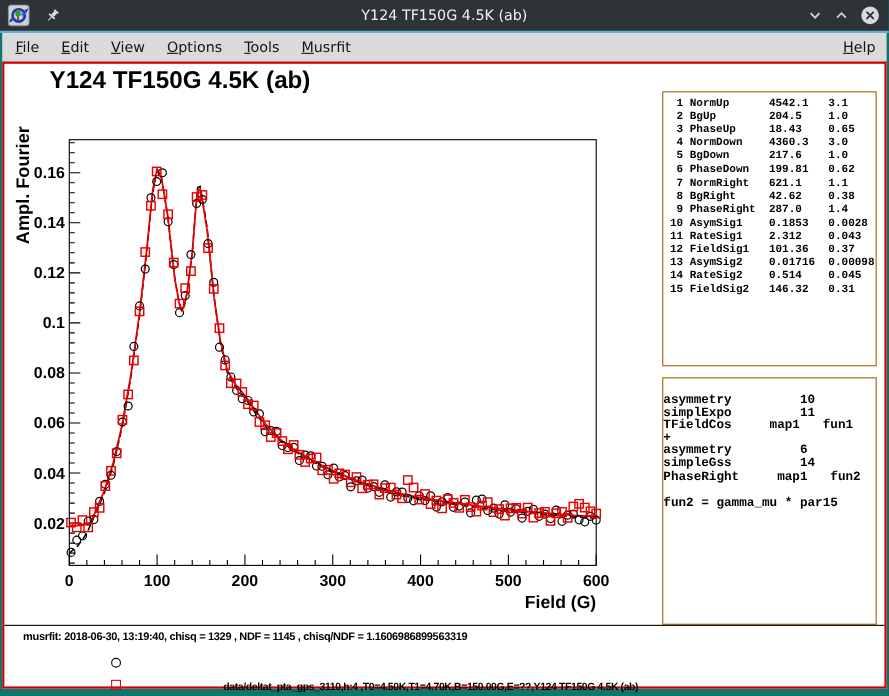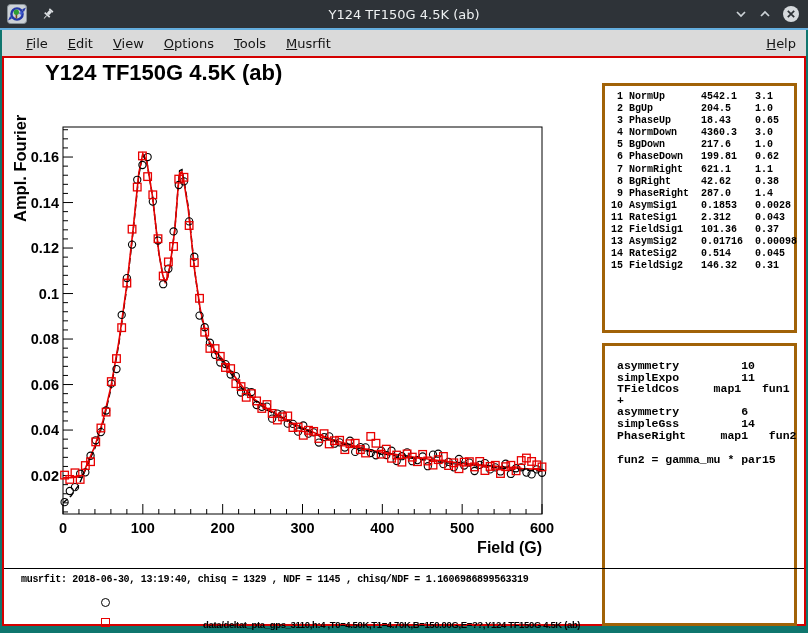--- a/index.html
+++ b/index.html
@@ -14,41 +14,41 @@
   #wintitle { position:absolute; left:0; right:0; text-align:center; color:#eef1f2;
               font-size:13px; font-family:"DejaVu Sans", sans-serif; }
   #winbtns { position:absolute; right:8px; top:0; height:28px; display:flex; align-items:center; gap:10px; }
   #winbtns svg { display:block; }
   #accent { position:absolute; left:0; top:28px; width:808px; height:2px; background:#64aede; }
 
   
   #menubar { position:absolute; left:2px; top:30px; width:804px; height:26px; background:#dadada;
              display:flex; align-items:center; font-size:13px; color:#141414; }
   .menu-item { padding:2px 10px; cursor:default; }
-  .menu-item:first-child { margin-left:14px; }
+  .menu-item:first-child { margin-left:2px; }
   #menu-help { margin-left:auto; padding:2px 10px; }
   .menu-item u, #menu-help u { text-decoration:underline; }
 
   
   #canvas { position:absolute; left:2px; top:56px; width:804px; height:570px; background:#ffffff;
             border:2px solid #d40000; }
   #plot-title { position:absolute; left:41px; top:2px; font-family:"Liberation Sans", sans-serif;
                 font-weight:bold; font-size:22px; color:#000; white-space:nowrap; }
   #plot-svg { position:absolute; left:0; top:0; }
 
-  .pavebox { position:absolute; background:#fff; border:3px solid #a16207;
+  .pavebox { position:absolute; background:#fff; border:1px solid #a16207;
              font-family:"Liberation Mono", monospace; font-weight:bold; color:#000; white-space:pre; }
   #param-box { left:598px; top:25px; width:195px; height:250px; font-size:10px; line-height:12.1px;
                padding:5px 0 0 6px; }
-  #theory-box { left:598px; top:285px; width:195px; height:283px; font-size:11.5px; line-height:11.6px;
-                padding:14px 0 0 12px; }
+  #theory-box { left:598px; top:285px; width:195px; height:225px; font-size:11.5px; line-height:11.6px;
+                padding:14px 0 0 0; }
   .theory-gap { height:13px; }
 
   #stats-pad { position:absolute; left:0; top:510px; width:800px; height:56px; border-top:1px solid #000; }
-  #fit-info { position:absolute; left:17px; top:5px; font-family:Liberation Mono, monospace;
+  #fit-info { position:absolute; left:17px; top:5px; font-family:Liberation Sans, sans-serif;
               font-weight:bold; font-size:10px; letter-spacing:-0.3px; color:#000; white-space:nowrap; }
   .legend-row { position:absolute; left:0; width:800px; height:16px; }
   .legend-marker { position:absolute; left:97px; top:2px; }
   .legend-label { position:absolute; left:199px; top:3px; font-family:"Liberation Sans", sans-serif;
                   font-weight:bold; font-size:9.5px; letter-spacing:-0.35px; color:#000; white-space:nowrap; }
 
   svg text { font-family:"Liberation Sans", sans-serif; font-weight:bold; fill:#000; }
 </style>
 </head>
 <body>

